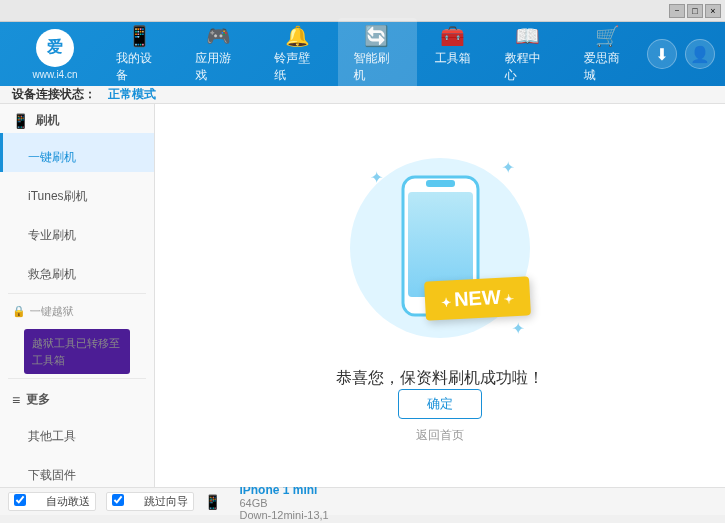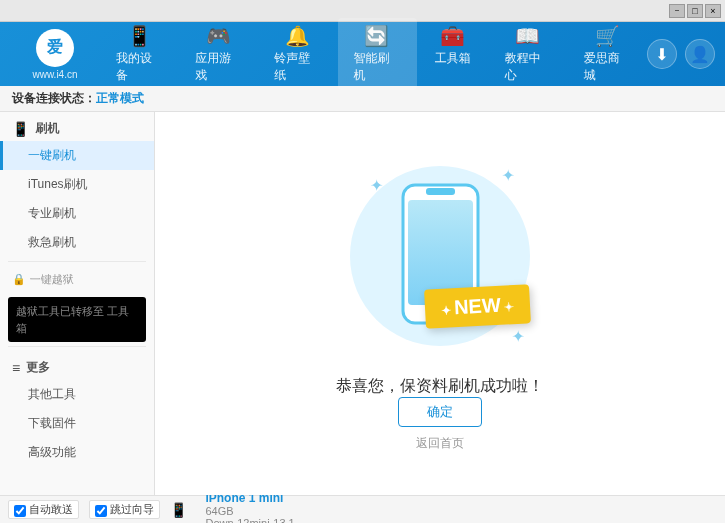--- a/index.html
+++ b/index.html
@@ -110,37 +110,37 @@
       align-items: center;
       justify-content: center;
       color: white;
       cursor: pointer;
       font-size: 16px;
       border: 1px solid rgba(255,255,255,0.3);
     }
 
     
     .status-bar {
-      height: 26px;
+      height: 18px;
       background: #f5f5f5;
       border-bottom: 1px solid #e0e0e0;
       display: flex;
       align-items: center;
       padding: 0 12px;
       font-size: 12px;
       color: #666;
     }
     .status-bar .status-label {
       color: #333;
       font-weight: bold;
     }
     .status-bar .status-value {
       color: #1890d8;
       font-weight: bold;
-      margin-left: 0;
+      margin-left: 12px;
     }
 
     
     .main-area {
       display: flex;
       height: calc(523px - 22px - 64px - 26px - 28px);
     }
 
     
     .sidebar {
@@ -156,21 +156,21 @@
       padding: 8px 12px 4px 12px;
       color: #555;
       font-size: 12px;
       font-weight: bold;
     }
     .sidebar-section-icon {
       margin-right: 6px;
       font-size: 14px;
     }
     .sidebar-item {
-      padding: 6px 12px 6px 28px;
+      padding: 16px 12px 6px 28px;
       color: #555;
       cursor: pointer;
       font-size: 12px;
     }
     .sidebar-item.active {
       background: #e0f0ff;
       color: #1890d8;
       border-left: 3px solid #1890d8;
       padding-left: 25px;
     }
@@ -183,23 +183,23 @@
       display: flex;
       align-items: center;
       padding: 6px 12px;
       color: #999;
       font-size: 11px;
     }
     .sidebar-group-icon {
       margin-right: 4px;
     }
     .sidebar-notice-box {
-      margin: 4px 8px;
+      margin: 4px 24px;
       padding: 6px 8px;
-      background: #000000;
+      background: #4c1d95;
       border-radius: 3px;
       color: #888;
       font-size: 11px;
       line-height: 1.5;
     }
 
     
     .content {
       flex: 1;
       display: flex;
@@ -308,22 +308,22 @@
       padding: 0 8px;
     }
     .bottom-left {
       display: flex;
       align-items: center;
       gap: 10px;
       flex: 1;
     }
     .checkbox-label {
       display: flex;
-      align-items: flex-end;
-      gap: 3px;
+      align-items: flex-start;
+      gap: 20px;
       cursor: pointer;
       color: #444;
       border: 1px solid #ddd;
       padding: 1px 5px;
       border-radius: 2px;
       background: white;
       font-size: 11px;
     }
     .checkbox-label input[type=checkbox] {
       width: 12px;

